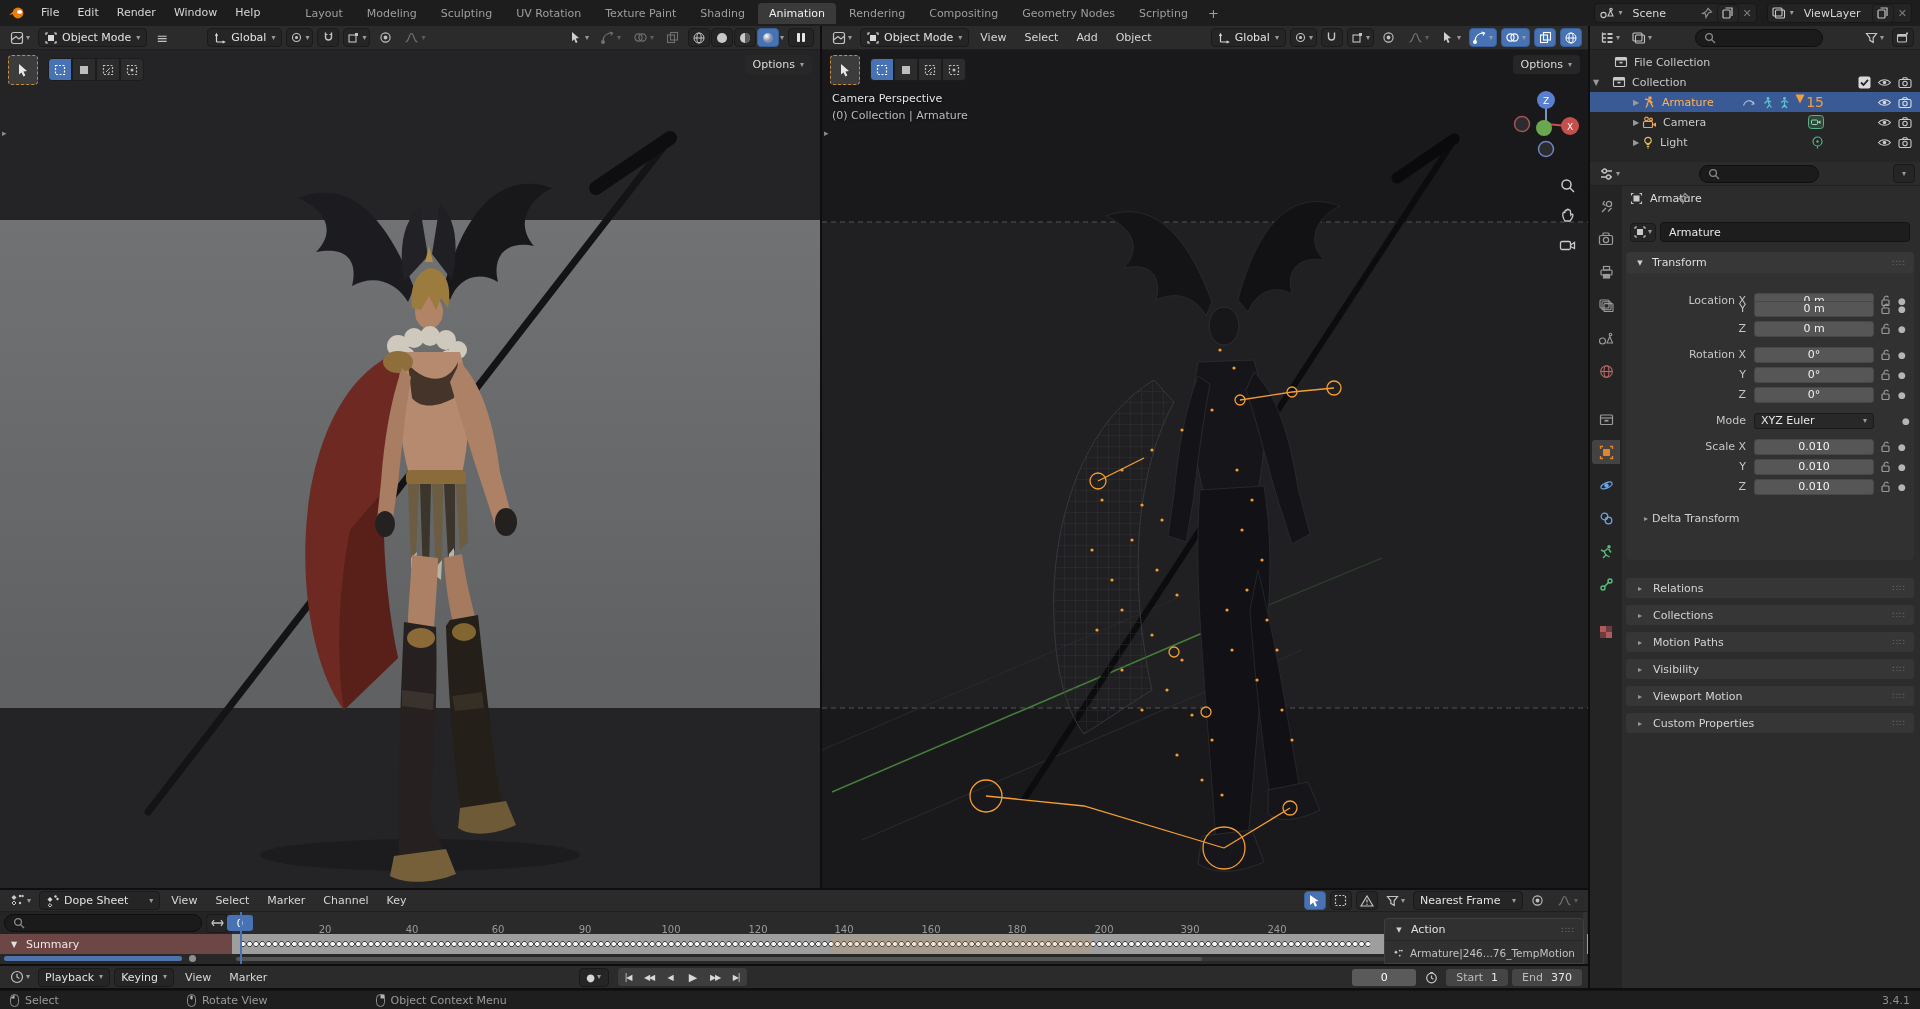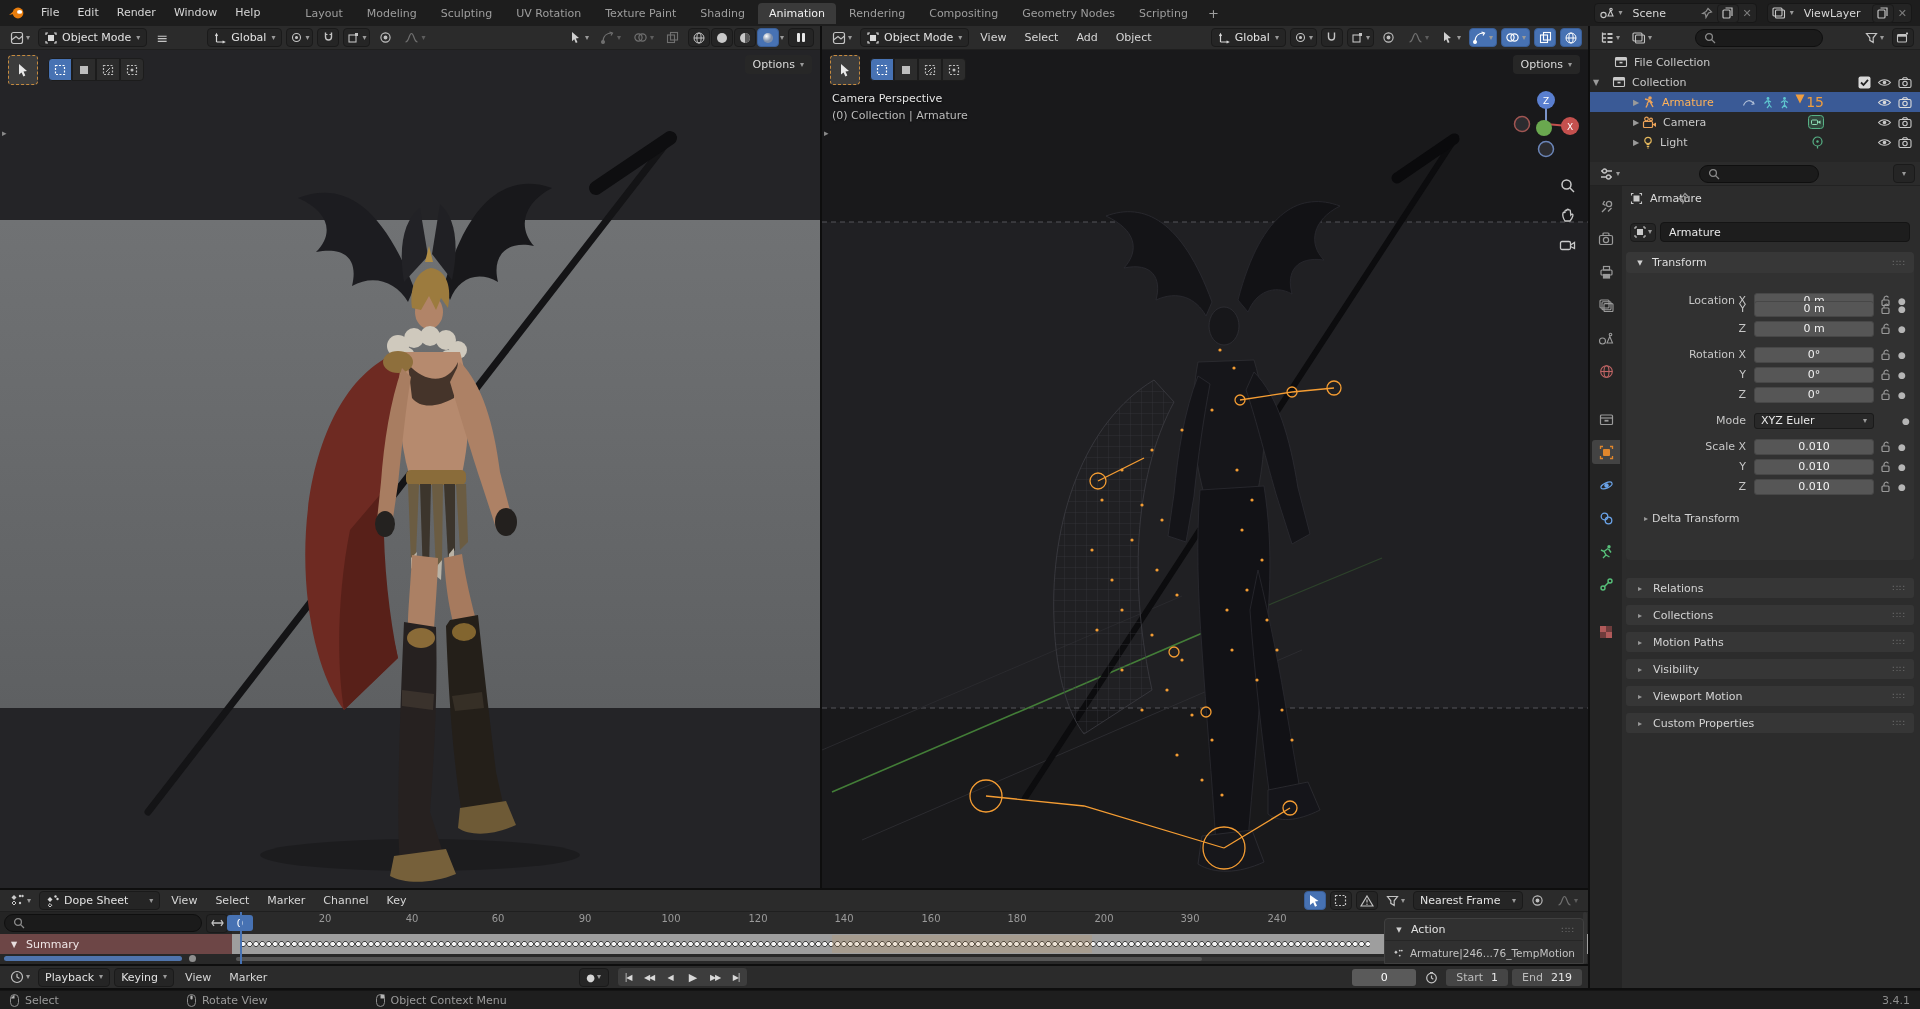--- a/index.html
+++ b/index.html
@@ -73,21 +73,21 @@
 .frow .fval{width:120px;height:16px;background:#565656;border-radius:3px;color:#f2f2f2;display:flex;align-items:center;justify-content:center;border:1px solid #474747}
 .frow .fdrop{width:120px;height:16px;background:#282828;border:1px solid #1a1a1a;border-radius:3px;color:#e8e8e8;display:flex;align-items:center;padding:0 6px;gap:4px}
 .frow .lock{margin-left:6px;color:#9a9a9a}
 .frow .adot{margin-left:6px;color:#b5b5b5;font-size:9px}
 .cpanel{position:absolute;left:4px;right:6px;height:20px;background:#363636;border-radius:3px;display:flex;align-items:center;gap:7px;padding:0 8px;color:#d3d3d3}
 
 #dopesheet{left:0;top:890px;width:1588px;height:74px;background:#2a2a2a}
 .ds-hdr{height:22px;background:#2b2b2b;display:flex;align-items:center;gap:4px;padding:0 6px;border-bottom:1px solid #1f1f1f}
 .ds-row2{position:absolute;left:0;top:22px;height:22px;right:0;background:#2a2a2a}
 .ds-chanL{position:absolute;left:0;top:0;width:232px;height:22px;background:#242424;display:flex;align-items:center;gap:4px;padding:0 4px}
-.ruler-tick{position:absolute;top:1px;width:30px;text-align:center;color:#9a9a9a;font-size:10px}
+.ruler-tick{position:absolute;top:12px;width:30px;text-align:center;color:#9a9a9a;font-size:10px}
 .playhead-badge{position:absolute;left:227px;top:3px;width:26px;height:16px;background:#4772b3;border-radius:3px;color:#fff;display:flex;align-items:center;justify-content:center;font-size:10px}
 .playhead-line{position:absolute;left:240px;top:22px;bottom:0;width:2px;background:#4772b3;z-index:3}
 .sumrow{position:absolute;left:0;top:44px;height:20px;right:0}
 .sumlab{position:absolute;left:0;top:0;width:232px;height:20px;background:#6d4646;display:flex;align-items:center;gap:6px;padding:0 8px;color:#efe6e6}
 .sumband{position:absolute;left:232px;right:0;top:0;height:20px;background:#9e9e9e}
 .keyband{position:absolute;left:8px;top:1px;height:18px;background-image:radial-gradient(circle at 3.2px 9px,#f3f3f3 2.1px,#3f3f3f 2.2px,#3f3f3f 2.9px,rgba(0,0,0,0) 3.1px);background-size:6.4px 18px;background-repeat:repeat-x}
 .scrollrow{position:absolute;left:0;top:64px;right:0;height:10px;background:#282828}
 .hbar-blue{position:absolute;left:4px;top:2px;width:178px;height:5px;border-radius:2.5px;background:#4f74ac}
 .hknob{position:absolute;left:189px;top:1px;width:7px;height:7px;border-radius:50%;background:#8f8f8f}
 .hbar-keys{position:absolute;left:236px;right:10px;top:3px;height:4px;border-radius:2px;background:#383838}
@@ -1350,21 +1350,21 @@
         <circle cx="6.5" cy="7" r="4.8"></circle>
         <path d="M6.5 4.5 V7 L8.3 8.2 M5 1.5 H8"></path>
       </svg>
     </span>
   <span class="sefield">
       <span class="sl">Start</span>
       <span>1</span>
     </span>
   <span class="sefield">
       <span class="sl">End</span>
-      <span>219</span>
+      <span>370</span>
     </span>
 </div>
 
 <div id="statusbar" class="abs">
   <span class="hint">
     <span class="mouseic">
         <svg width="9" height="13" viewBox="0 0 9 13" stroke="#8d8d8d" fill="none" stroke-width="1">
           <rect x="0.5" y="0.5" width="8" height="12" rx="4"></rect>
           <path d="M0.5 4.5 H4.5 V0.5" fill="#b5b5b5" stroke="none"></path>
         </svg>

